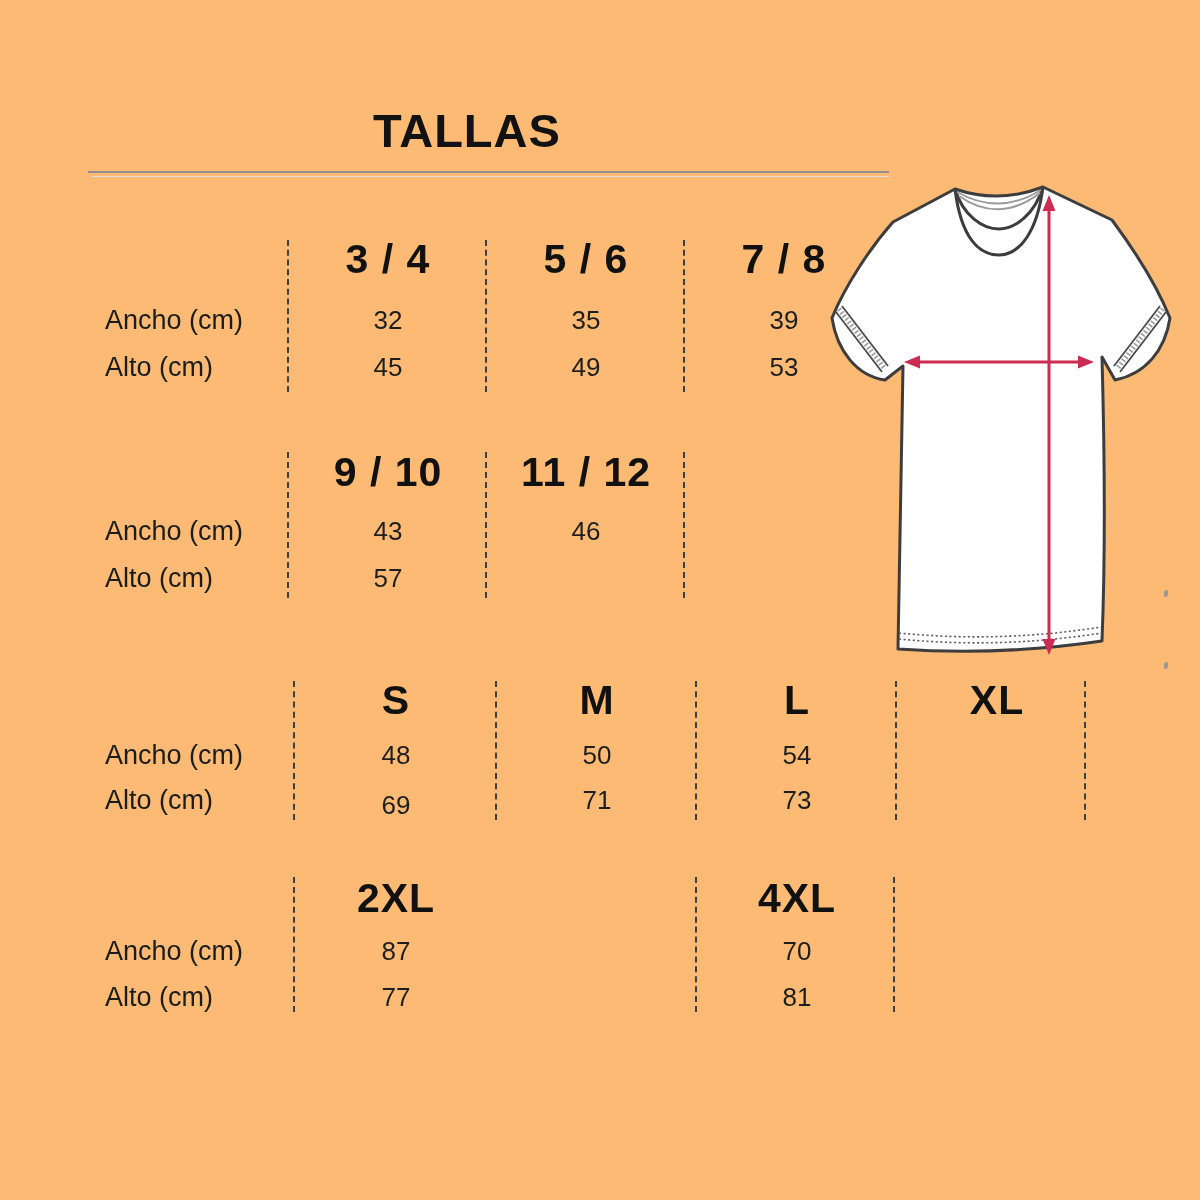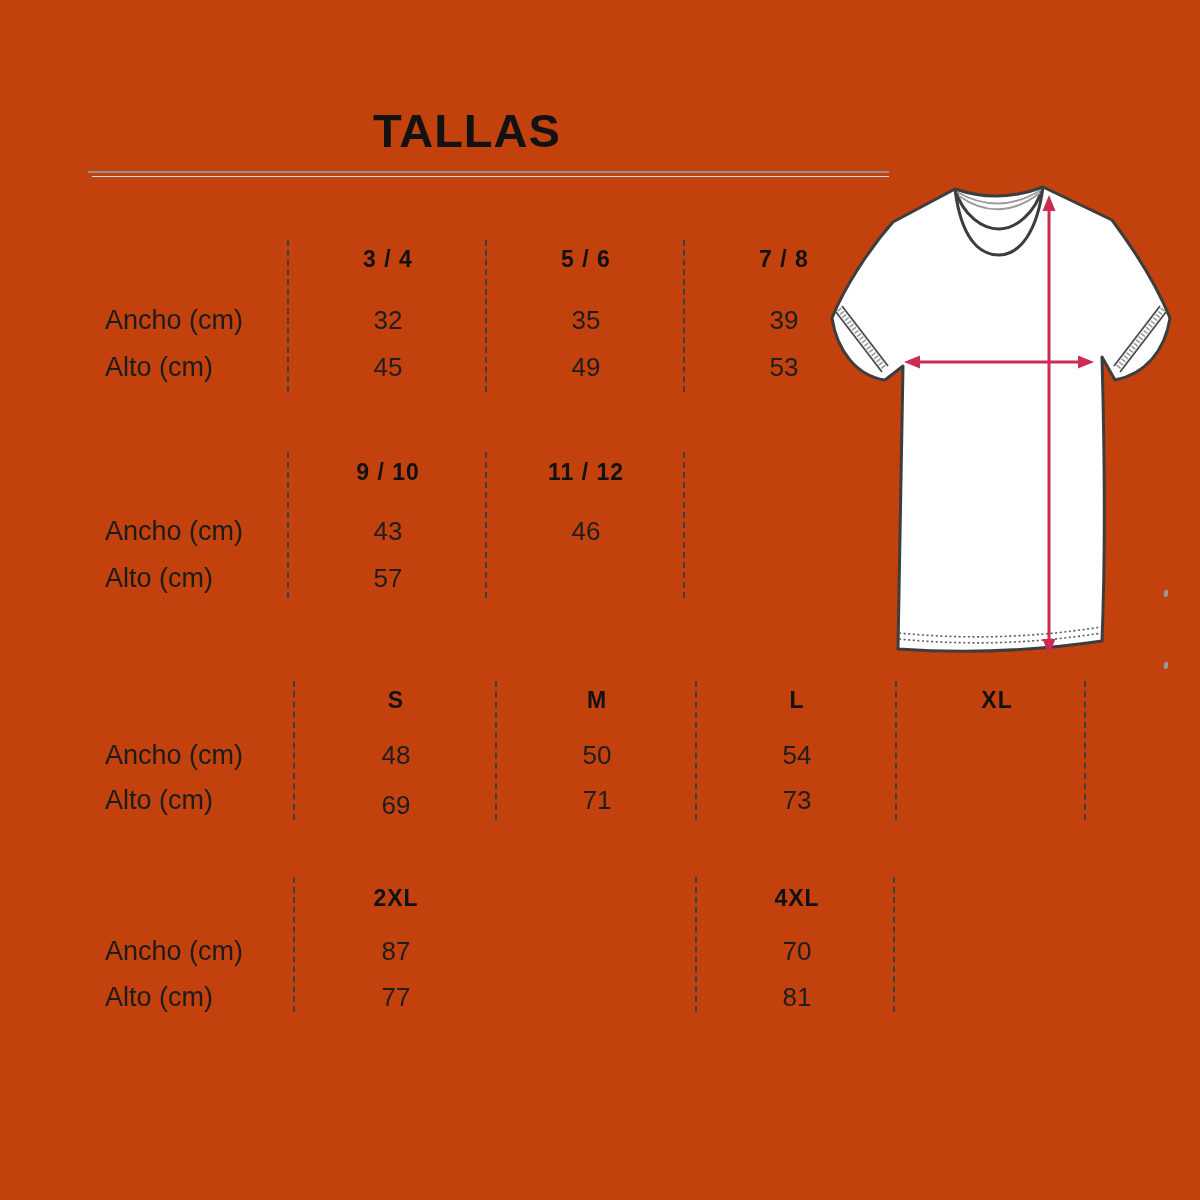--- a/index.html
+++ b/index.html
@@ -1,37 +1,37 @@
 <!DOCTYPE html>
 <html><head>
 <meta charset="utf-8">
 <style>
   html,body{margin:0;padding:0;background:#fff;}
   .canvas{
-    position:relative;width:1200px;height:1200px;background:#c2410c;overflow:hidden;
+    position:relative;width:1200px;height:1200px;background:#fdba74;overflow:hidden;
     font-family:"Liberation Sans", sans-serif;color:#1c1c1c;
   }
   .title{
     position:absolute;left:373px;top:105px;height:52px;line-height:52px;
     font-size:47px;font-weight:700;letter-spacing:1px;color:#121212;
   }
   .rule{position:absolute;left:88px;top:171px;width:801px;height:2px;background:#8f8f8f;}
   .rule-echo{position:absolute;left:92px;top:176px;width:797px;height:1px;background:#dedede;}
   .label{
     position:absolute;left:105px;width:200px;height:40px;line-height:40px;
     font-size:27px;font-weight:500;color:#1c1c1c;white-space:nowrap;
   }
   .group{position:absolute;left:0;width:1200px;}
   .col{position:absolute;top:0;bottom:0;border-left:2px dashed #3f3f3f;}
   .sep{position:absolute;top:0;bottom:0;width:0;border-left:2px dashed #3f3f3f;}
   .cell{
     position:absolute;left:0;width:100%;height:40px;line-height:40px;
     text-align:center;white-space:nowrap;
   }
-  .hd{font-size:23px;font-weight:700;letter-spacing:1px;color:#111;}
+  .hd{font-size:41px;font-weight:700;letter-spacing:1px;color:#111;}
   .val{font-size:26px;font-weight:400;color:#1e1e1e;}
   .tshirt{position:absolute;left:815px;top:176px;width:372px;height:492px;}
   .stray{position:absolute;width:4px;height:7px;background:#9a9a9a;border-radius:2px;}
 </style>
 </head>
 <body>
 
 <div class="canvas">
 
   <div class="title">TALLAS</div>

